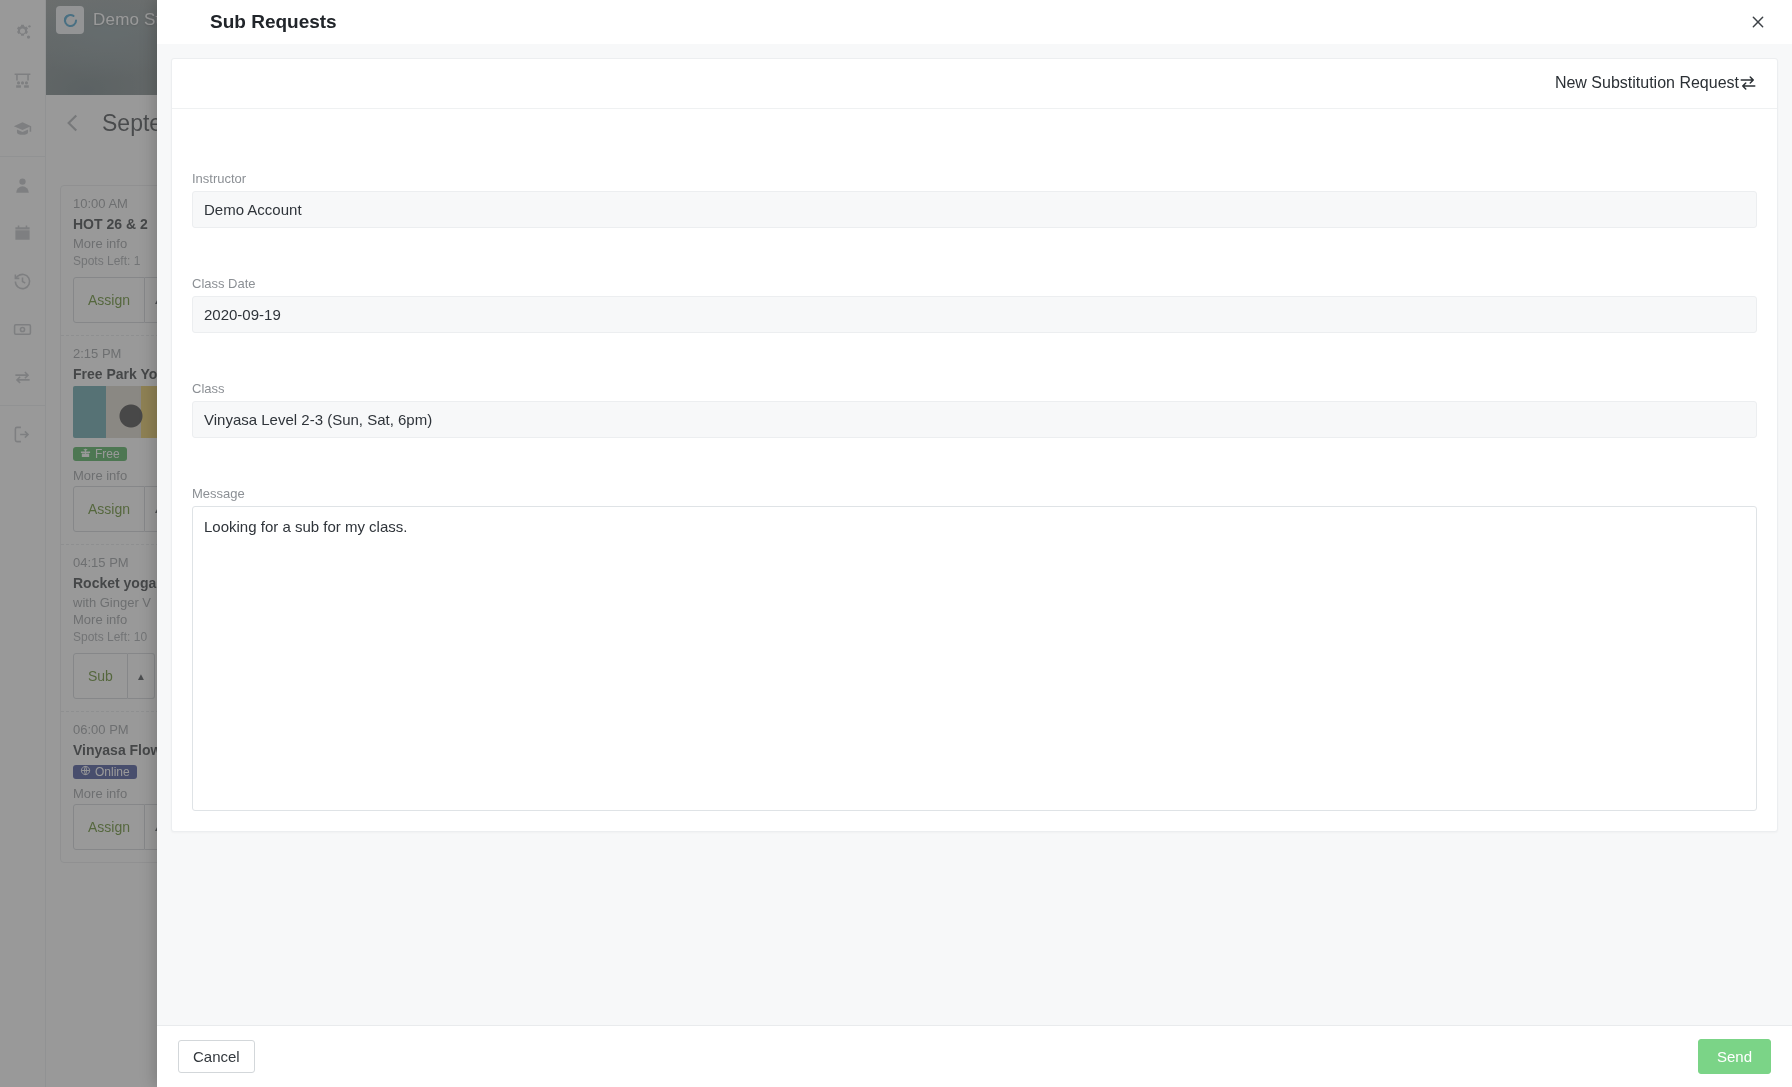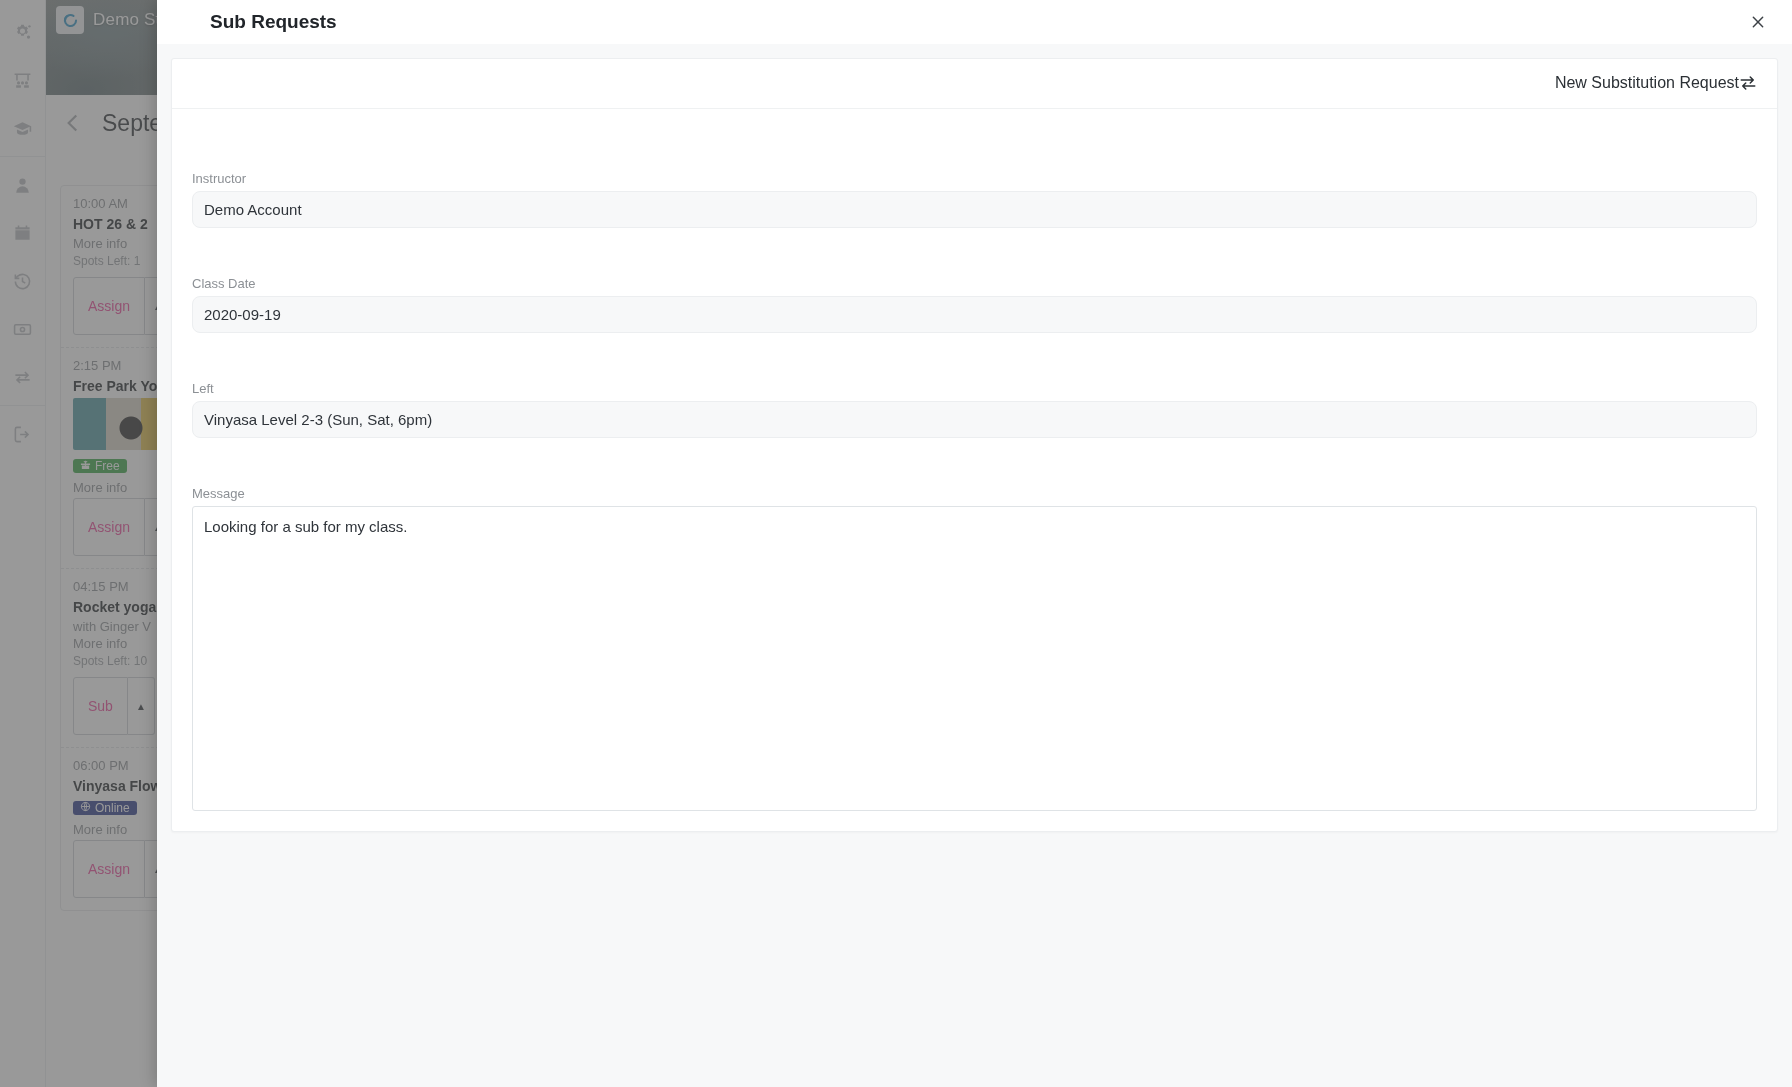--- a/index.html
+++ b/index.html
@@ -117,21 +117,21 @@
     font-size: 12px; color: #fff; padding: 0 7px; border-radius: 3px;
     margin-bottom: 7px;
   }
   .badge svg { width: 11px; height: 11px; }
   .badge-free { background: #37a745; }
   .badge-online { background: #2c3a8c; }
   .btn-group { display: inline-flex; }
   .btn-split-main {
     border: 1px solid #ccd0d4; background: #fff;
     border-radius: 3px 0 0 3px;
-    padding: 20px 14px; font-size: 14px; color: #ec4899;
+    padding: 14px 14px; font-size: 14px; color: #4d7c0f;
     white-space: nowrap;
   }
   .btn-split-caret {
     border: 1px solid #ccd0d4; border-left: none; background: #fff;
     border-radius: 0 3px 3px 0;
     padding: 6px 8px; font-size: 10px; color: #33383d;
     display: flex; align-items: center;
   }
 
   
@@ -187,21 +187,21 @@
 
   .card-body { padding: 14px 20px 20px 20px; }
   .field { margin-bottom: 12px; }
   .field-label {
     display: block; font-size: 13px; color: #8c9095; margin-bottom: 5px; margin-top: 48px;
   }
   .field-input {
     width: 100%;
     background: #f7f8f9;
     border: 1px solid #eceef0;
-    border-radius: 8px;
+    border-radius: 3px;
     padding: 9px 11px;
     font-size: 15px; color: #2f343a;
     font-family: "Liberation Sans", sans-serif;
   }
   .field-textarea {
     width: 100%;
     height: 305px;
     background: #ffffff;
     border: 1px solid #dfe3e6;
     border-radius: 3px;
@@ -446,27 +446,31 @@
           <label class="field-label">Instructor</label>
           <input class="field-input" readonly="" value="Demo Account" style="">
         </div>
 
         <div class="field">
           <label class="field-label">Class Date</label>
           <input class="field-input" readonly="" value="2020-09-19" style="">
         </div>
 
         <div class="field">
-          <label class="field-label">Left</label>
+          <label class="field-label">Class</label>
           <input class="field-input" readonly="" value="Vinyasa Level 2-3 (Sun, Sat, 6pm)" style="">
         </div>
 
         <div class="field field-message">
           <label class="field-label">Message</label>
           <textarea class="field-textarea" style="">Looking for a sub for my class.</textarea>
         </div>
 
       </div>
     </div>
   </div>
 
+  <div class="modal-footer">
+    <button class="btn-cancel">Cancel</button>
+    <button class="btn-send">Send</button>
+  </div>
 
 </div>
 
 </body></html>

